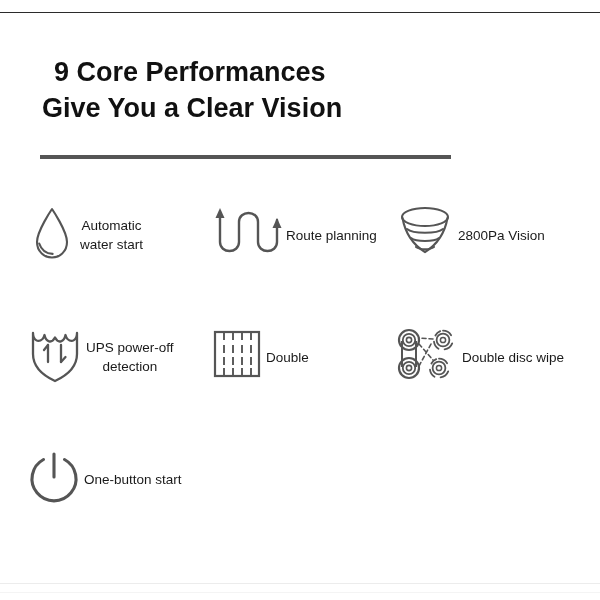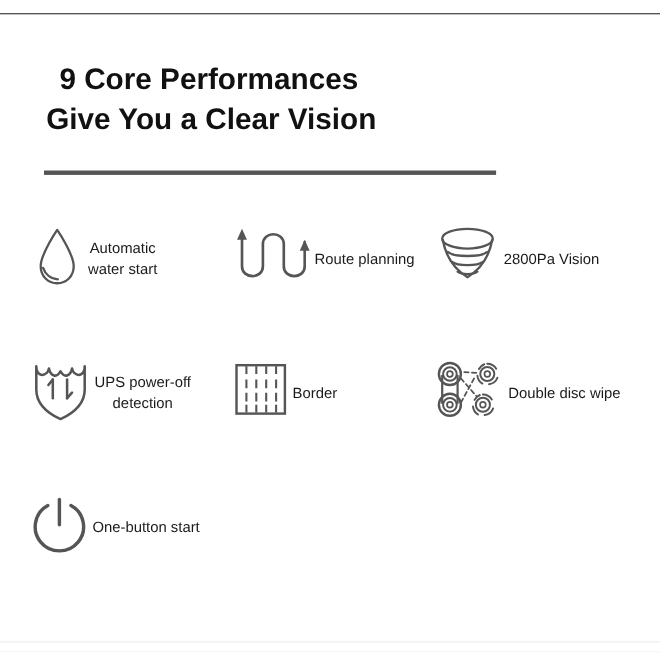--- a/index.html
+++ b/index.html
@@ -196,21 +196,21 @@
             <line x1="34" y1="33" x2="34" y2="41"></line>
             <line x1="43" y1="33" x2="43" y2="41"></line>
             <line x1="16" y1="44" x2="16" y2="51"></line>
             <line x1="25" y1="44" x2="25" y2="51"></line>
             <line x1="34" y1="44" x2="34" y2="51"></line>
             <line x1="43" y1="44" x2="43" y2="51"></line>
           </g>
         </svg>
       </div>
       <div class="cell-label">
-        <div>Border</div>
+        <div>Double</div>
       </div>
     </div>
 
     <div class="cell">
       <div class="icon-box">
         <svg width="70" height="62" viewBox="0 0 70 62">
 
           <g fill="none" stroke="#555555">
             <circle cx="17" cy="16" r="10" stroke-width="2.2"></circle>
             <circle cx="17" cy="16" r="6.2" stroke-width="1.8"></circle>

